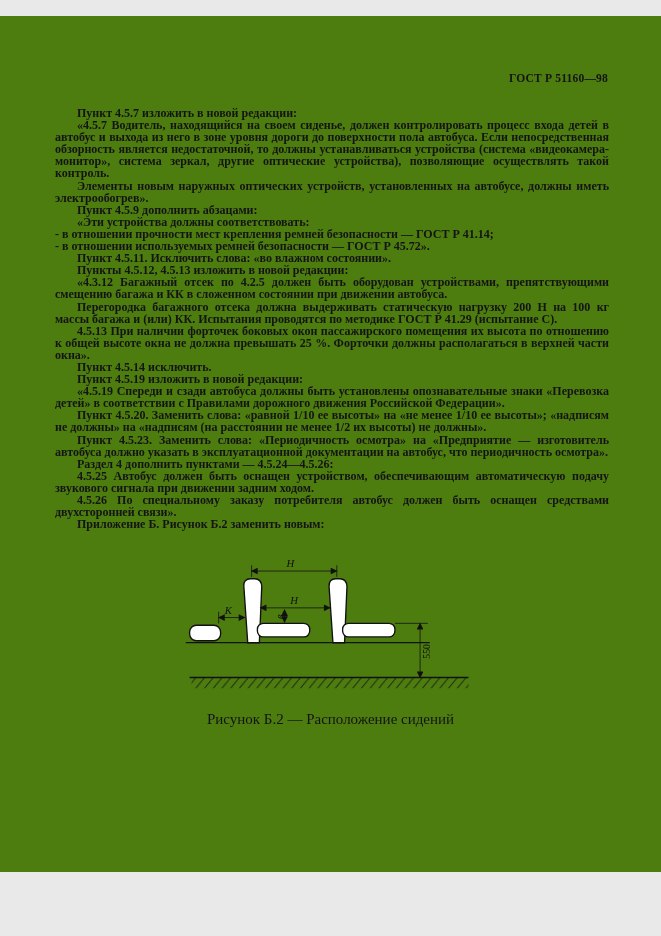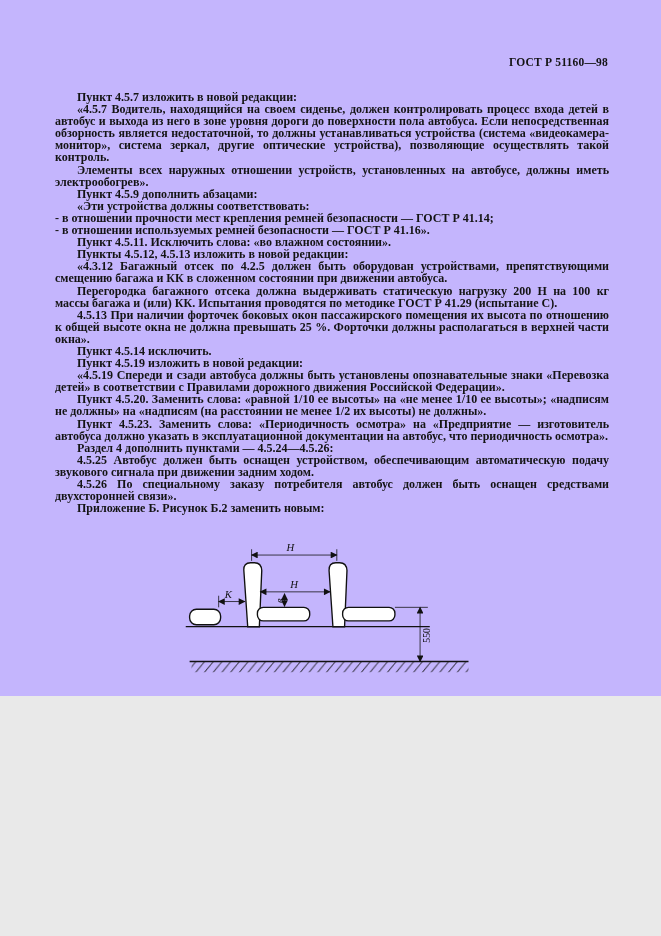--- a/index.html
+++ b/index.html
@@ -1,21 +1,21 @@
 <!DOCTYPE html>
 <html lang="ru"><head>
 <meta charset="utf-8">
 <style>
   html, body { margin: 0; padding: 0; background: #e9e9e9; }
   .page {
     position: relative;
     width: 661px;
-    height: 696px;
-    margin: 0 auto;
-    background: #c4b5fd;
+    height: 856px;
+    margin: 16px auto;
+    background: #4d7c0f;
     font-family: "Liberation Serif", "DejaVu Serif", serif;
     color: #141414;
     overflow: hidden;
   }
   .doc-header {
     position: absolute;
     top: 56px;
     right: 53px;
     font-size: 11.5px;
     font-weight: 700;
@@ -71,25 +71,25 @@
 </head>
 <body>
 
 <div class="page">
 
   <div class="doc-header">ГОСТ Р 51160—98</div>
 
   <div class="body-text">
     <p class="para">Пункт 4.5.7 изложить в новой редакции:</p>
     <p class="para">«4.5.7 Водитель, находящийся на своем сиденье, должен контролировать процесс входа детей в автобус и выхода из него в зоне уровня дороги до поверхности пола автобуса. Если непосредственная обзорность является недостаточной, то должны устанавливаться устройства (система «видеокамера-монитор», система зеркал, другие оптические устройства), позволяющие осуществлять такой контроль.</p>
-    <p class="para">Элементы всех наружных отношении устройств, установленных на автобусе, должны иметь электрообогрев».</p>
+    <p class="para">Элементы новым наружных оптических устройств, установленных на автобусе, должны иметь электрообогрев».</p>
     <p class="para">Пункт 4.5.9 дополнить абзацами:</p>
     <p class="para">«Эти устройства должны соответствовать:</p>
     <p class="para noindent">- в отношении прочности мест крепления ремней безопасности — ГОСТ Р 41.14;</p>
-    <p class="para noindent">- в отношении используемых ремней безопасности — ГОСТ Р 41.16».</p>
+    <p class="para noindent">- в отношении используемых ремней безопасности — ГОСТ Р 45.72».</p>
     <p class="para">Пункт 4.5.11. Исключить слова: «во влажном состоянии».</p>
     <p class="para">Пункты 4.5.12, 4.5.13 изложить в новой редакции:</p>
     <p class="para">«4.3.12 Багажный отсек по 4.2.5 должен быть оборудован устройствами, препятствующими смещению багажа и КК в сложенном состоянии при движении автобуса.</p>
     <p class="para">Перегородка багажного отсека должна выдерживать статическую нагрузку 200 Н на 100 кг массы багажа и (или) КК. Испытания проводятся по методике ГОСТ Р 41.29 (испытание С).</p>
     <p class="para">4.5.13 При наличии форточек боковых окон пассажирского помещения их высота по отношению к общей высоте окна не должна превышать 25 %. Форточки должны располагаться в верхней части окна».</p>
     <p class="para">Пункт 4.5.14 исключить.</p>
     <p class="para">Пункт 4.5.19 изложить в новой редакции:</p>
     <p class="para">«4.5.19 Спереди и сзади автобуса должны быть установлены опознавательные знаки «Перевозка детей» в соответствии с Правилами дорожного движения Российской Федерации».</p>
     <p class="para">Пункт 4.5.20. Заменить слова: «равной 1/10 ее высоты» на «не менее 1/10 ее высоты»; «надписям не должны» на «надписям (на расстоянии не менее 1/2 их высоты) не должны».</p>
     <p class="para">Пункт 4.5.23. Заменить слова: «Периодичность осмотра» на «Предприятие — изготовитель автобуса должно указать в эксплуатационной документации на автобус, что периодичность осмотра».</p>

